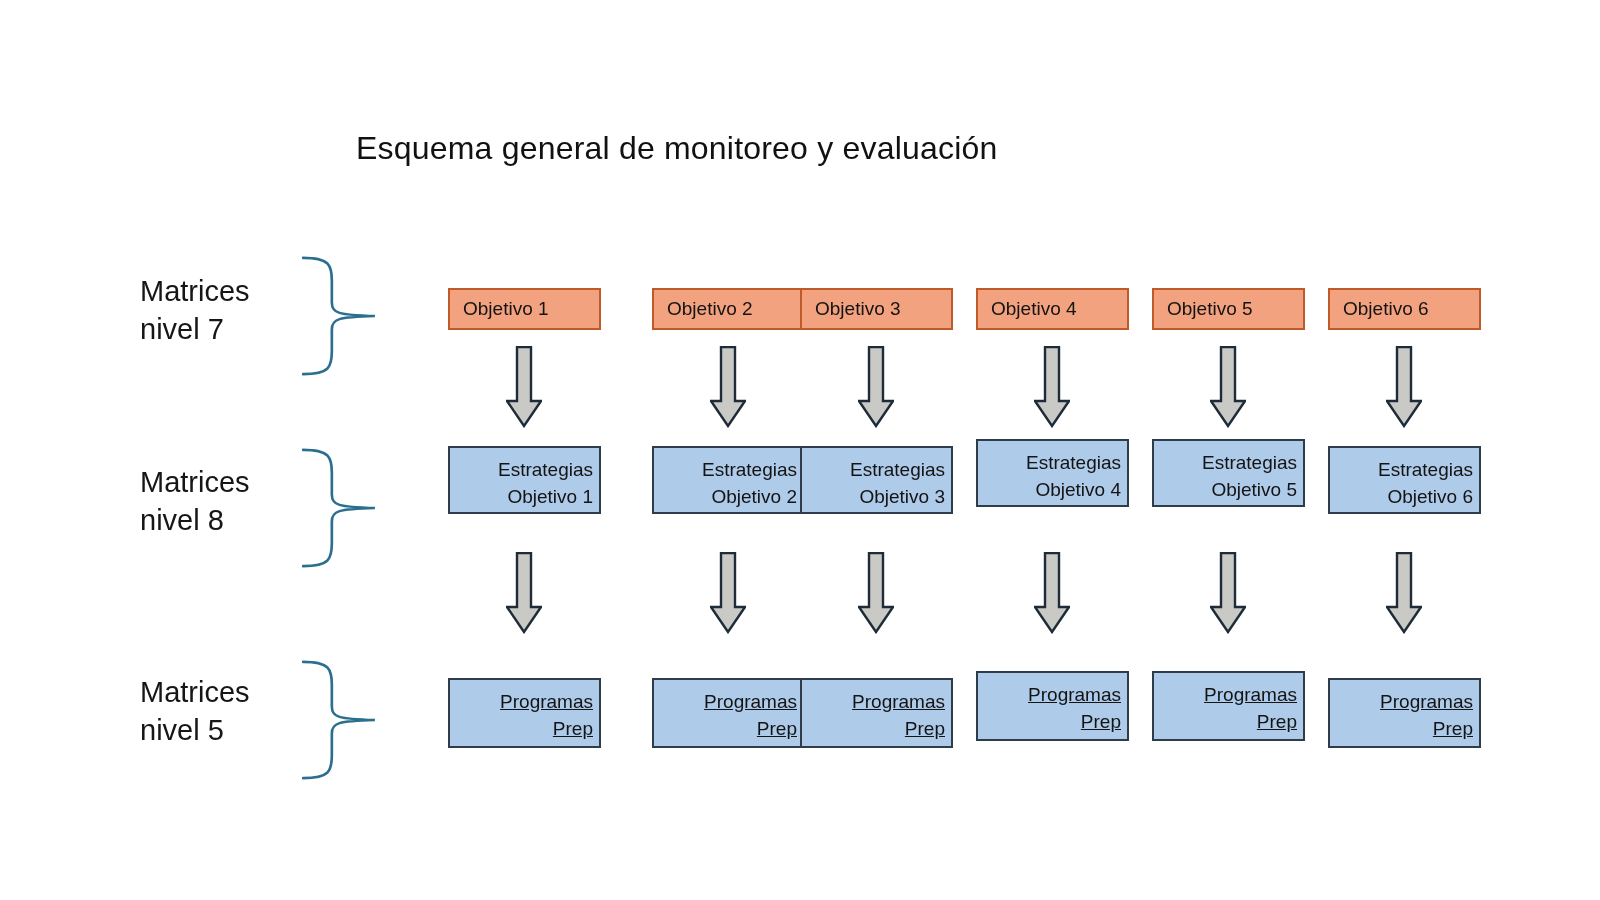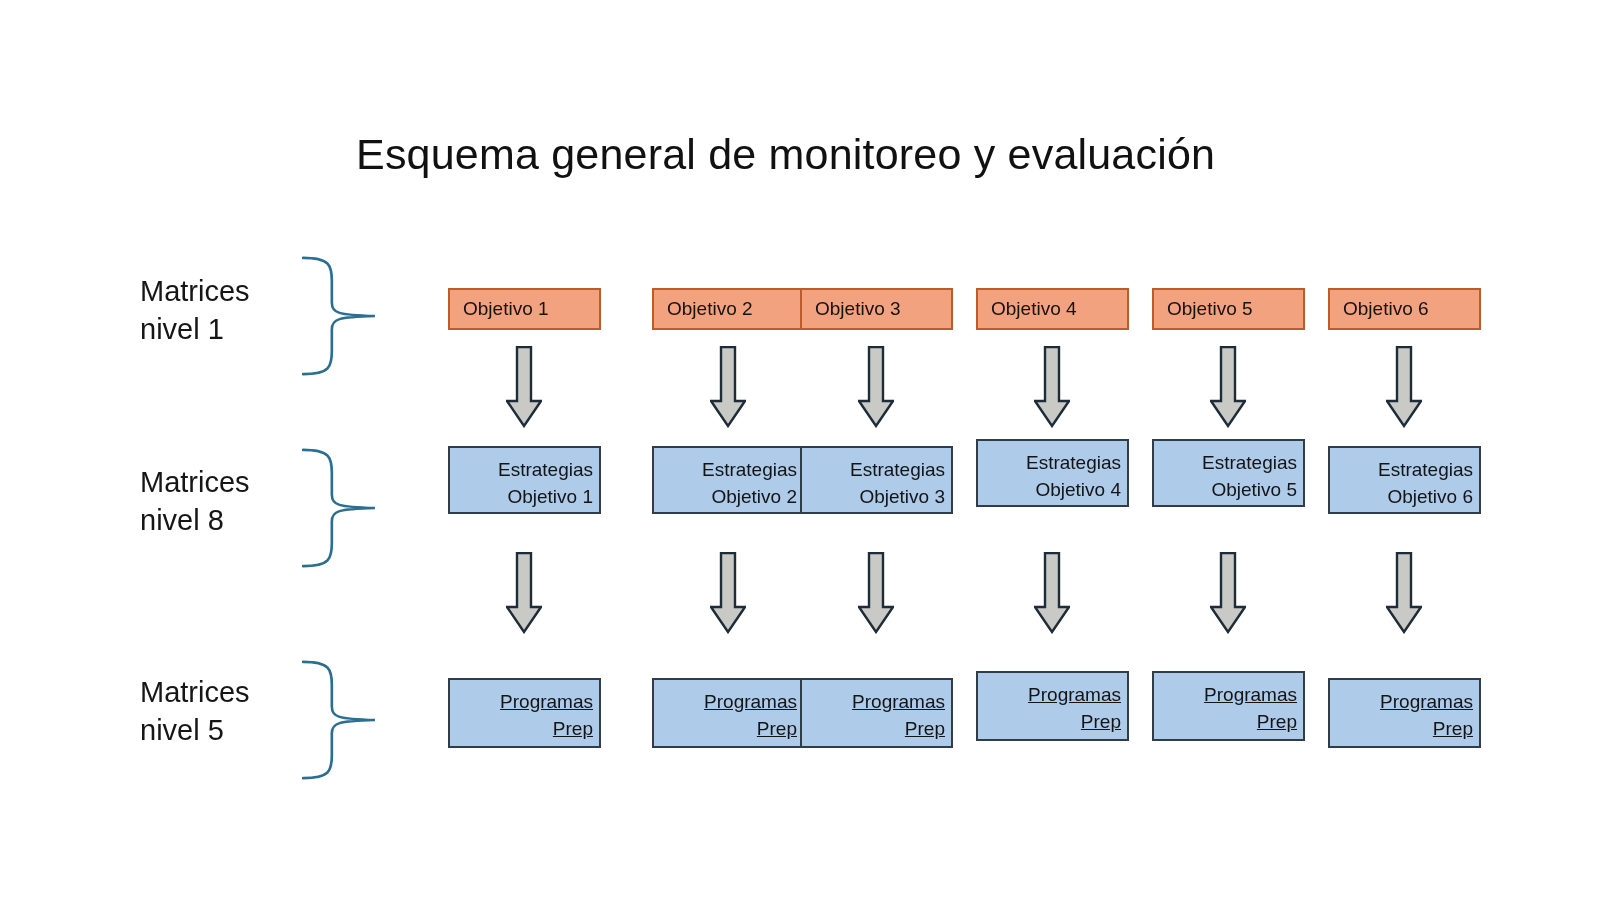--- a/index.html
+++ b/index.html
@@ -9,21 +9,21 @@
     height: 900px;
     background: #ffffff;
     font-family: "Liberation Sans", sans-serif;
     color: #141414;
     overflow: hidden;
   }
   .title {
     position: absolute;
     left: 356px;
     top: 130px;
-    font-size: 43px;
+    font-size: 32px;
     letter-spacing: 0.2px;
     color: #111111;
     white-space: nowrap;
   }
   .level-label {
     position: absolute;
     left: 140px;
     font-size: 29px;
     line-height: 38px;
     color: #161616;
@@ -89,21 +89,21 @@
 </style>
 </head>
 <body>
 
 <div class="stage">
 
   <div class="title">Esquema general de monitoreo y evaluación</div>
 
   <div class="level-label" style="top:272px">
     <div>Matrices</div>
-    <div>nivel 1</div>
+    <div>nivel 7</div>
   </div>
   <svg class="brace" style="top:254px" viewBox="0 0 80 128" preserveAspectRatio="none">
     <path d="M6 4 C32 4 34 12 34 28 L34 50 C34 61 40 63 76 64 C40 65 34 67 34 78 L34 100 C34 116 32 124 6 124"></path>
   </svg>
 
   <div class="level-label" style="top:463px">
     <div>Matrices</div>
     <div>nivel 8</div>
   </div>
   <svg class="brace" style="top:446px" viewBox="0 0 80 128" preserveAspectRatio="none">

